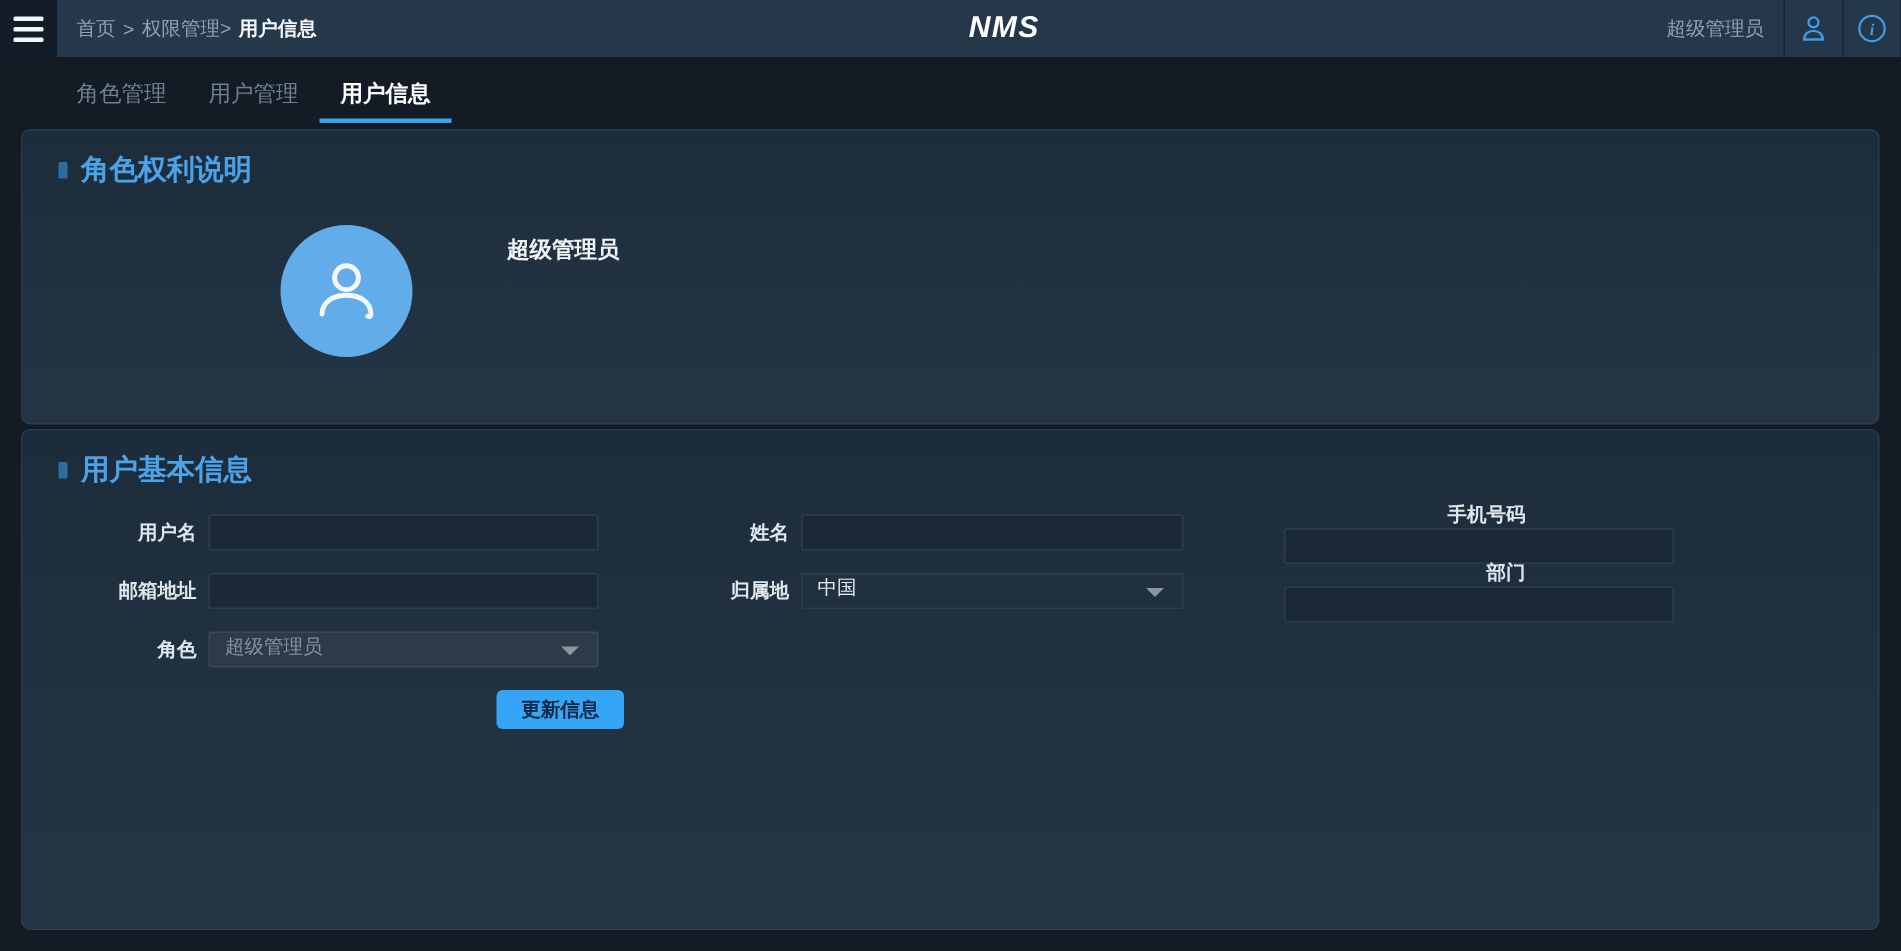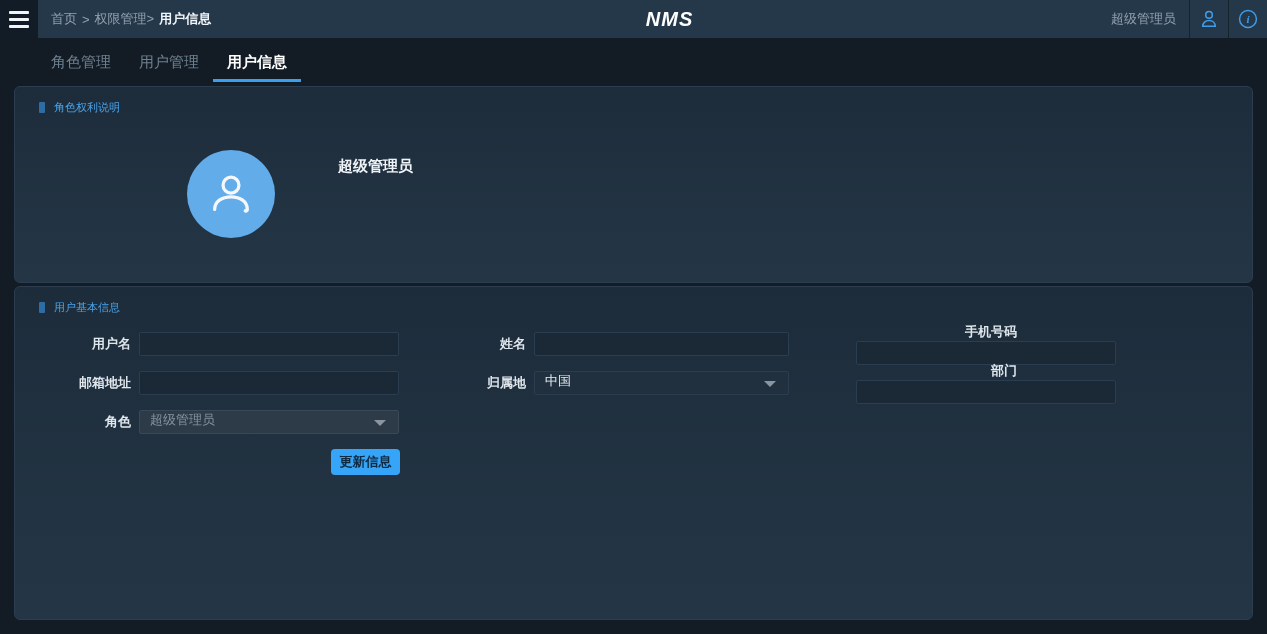--- a/index.html
+++ b/index.html
@@ -42,21 +42,21 @@
   .tab.active { color:#ffffff; font-weight:bold; border-bottom-color:#3b9ff0; }
 
   
   .main { padding:0 14px; }
   .panel {
     background:linear-gradient(180deg,#1d2c3b 0%,#243646 100%);
     border:1px solid #2b3d4f; border-radius:6px; position:relative;
   }
   .panel-hd { display:flex; align-items:center; gap:9px; padding:13px 0 0 24px; }
   .panel-bullet { width:6px; height:11px; background:#2e6da4; border-radius:1px; }
-  .panel-title { font-size:11px; font-weight:normal; color:#4aa3e8; }
+  .panel-title { font-size:19px; font-weight:bold; color:#4aa3e8; }
 
   .role-panel { height:197px; margin-bottom:3px; }
   .avatar {
     position:absolute; left:172px; top:63px; width:88px; height:88px;
     background:#63acea; border-radius:50%;
     display:flex; align-items:center; justify-content:center;
   }
   .role-info { position:absolute; left:323px; top:70px; width:742px; }
   .role-name { font-size:15px; font-weight:bold; color:#f0f4f8; margin-bottom:9px; }
   .role-desc { font-size:12px; line-height:22px; color:#5c6e80; }
@@ -81,21 +81,21 @@
   .sel .val { font-size:13px; color:#e6ebf0; }
   .sel.disabled { background:#2d3a48; border-color:#3a4957; }
   .sel.disabled .val { color:#8593a1; }
   .caret {
     position:absolute; right:12px; top:50%; margin-top:-2px;
     width:0; height:0; border-left:6px solid transparent; border-right:6px solid transparent;
     border-top:6px solid #8a95a0;
   }
   .btn-row { display:flex; margin-top:0; }
   .update-btn {
-    margin-left:316px; margin-top:0; width:69px; height:26px;
+    margin-left:316px; margin-top:0; width:85px; height:26px;
     background:#36a4f7; color:#0e2a42; border:none; border-radius:4px;
     font-size:13px; font-weight:bold; cursor:pointer;
     font-family:"Liberation Sans","DejaVu Sans",sans-serif;
   }
 </style>
 </head>
 <body>
 
 <div class="app">
 

